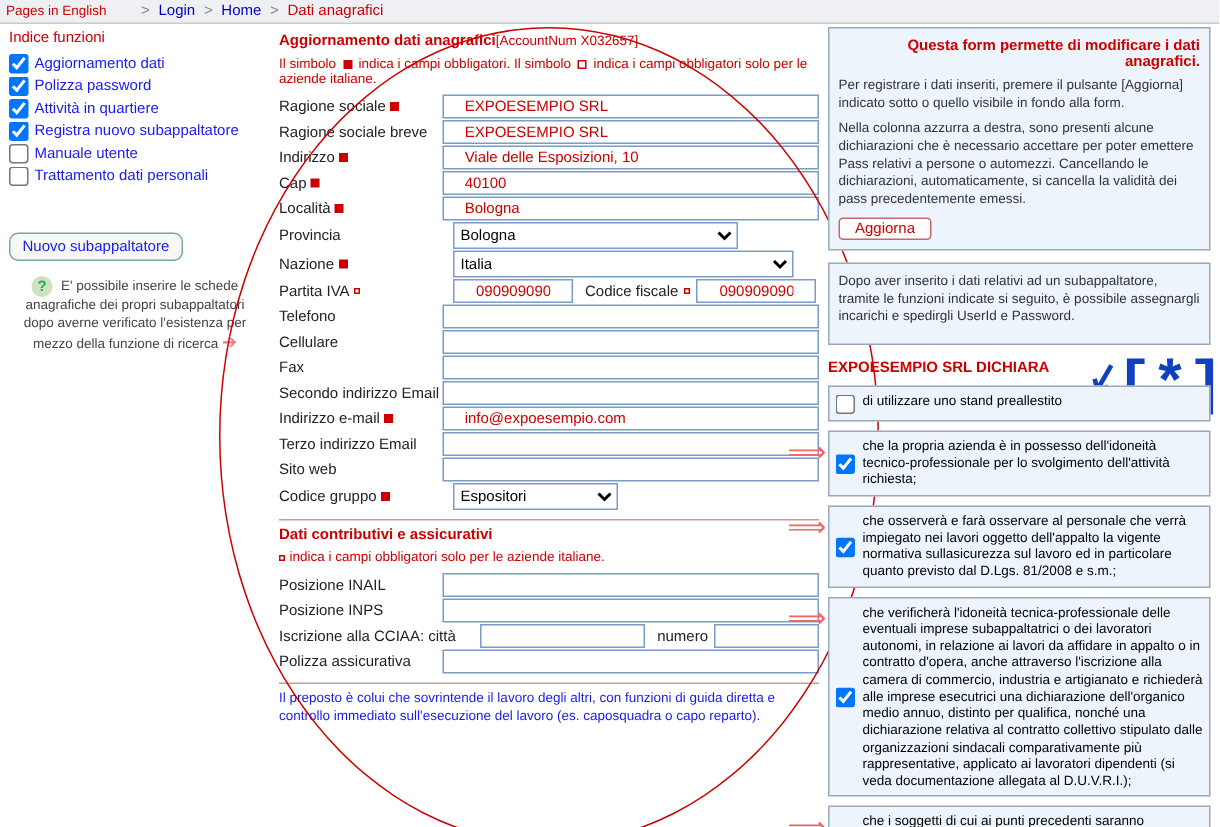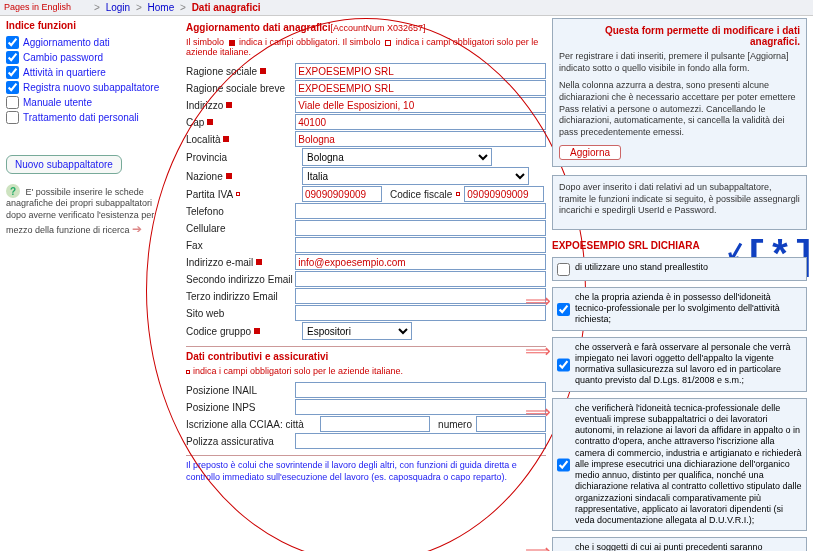--- a/index.html
+++ b/index.html
@@ -3,53 +3,53 @@
 <meta charset="utf-8">
 <style>
 * { box-sizing: border-box; margin: 0; padding: 0; }
 body { font-family: Verdana, Arial, sans-serif; font-size: 10px; background: #fff; color: #000; width: 813px; }
 a { color: #1a0dab; text-decoration: none; }
 
 
 .topbar { background: #eef0f4; padding: 2px 4px; border-bottom: 1px solid #ccc; display: flex; }
 .topbar .breadcrumb a { color: #0000cc; }
 .topbar .breadcrumb .sep { color: #888; margin: 0 3px; }
-.topbar .breadcrumb .cur { color: #cc0000; font-weight: bold; }
+.topbar .breadcrumb .cur { color: #cc0000; font-weight: normal; }
 .topbar .pages-label { color: #cc0000; font-size: 9px; margin-right: 20px; }
 
 
 .layout { display: flex; }
 .sidebar { width: 180px; padding: 4px 6px; }
 .main { flex: 1; padding: 2px 6px 6px 6px; display: flex; gap: 6px; position: relative; }
 .form-col { width: 360px; position: relative; }
 .right-col { flex: 1; }
 
 
-.sidebar h4 { color: #cc0000; font-size: 10px; font-weight: bold; margin-bottom: 4px; }
+.sidebar h4 { color: #cc0000; font-size: 10px; font-weight: normal; margin-bottom: 4px; }
 .sidebar ul { list-style: none; }
 .sidebar li { display: flex; align-items: center; padding: 1px 0; }
 .sidebar li input[type=checkbox] { margin-right: 4px; }
 .sidebar li span { color: #1a1af0; font-size: 10px; }
 .new-sub-btn { margin-top: 30px; border: 1px solid #7a9; border-radius: 6px; padding: 3px 8px; color: #1a1af0; background: #f6f8f6; font-size: 10px; cursor: pointer; display: inline-block; }
-.tip { margin-top: 10px; color: #444; font-size: 9px; line-height: 1.3; }
+.tip { margin-top: 10px; color: #444; font-size: 9px; line-height: 1.3; text-align: center; }
 .tip .q { display: inline-flex; width: 14px; height: 14px; border-radius: 50%; background: #cde3c0; color: #2a6; align-items: center; justify-content: center; font-weight: bold; margin-right: 3px; font-size: 10px; }
 .tip .arrow { color: #d88; font-size: 12px; }
 
 
 .section-title { color: #cc0000; font-weight: bold; font-size: 10px; margin: 4px 0; }
 .section-title .acct { color: #cc0000; font-size: 9px; font-weight: normal; }
 .hint-line { color: #cc0000; font-size: 9px; margin-bottom: 6px; }
 .hint-line .sq { display: inline-block; width: 6px; height: 6px; background: #cc0000; margin: 0 2px; vertical-align: middle; }
 .hint-line .sqo { display: inline-block; width: 6px; height: 6px; background: #fff; border: 1px solid #cc0000; margin: 0 2px; vertical-align: middle; }
 
 .form-row { display: flex; align-items: center; margin: 1px 0; }
 .form-row .lbl { width: 116px; font-size: 10px; color: #222; display: flex; align-items: center; gap: 3px; }
 .form-row .lbl .req { display: inline-block; width: 6px; height: 6px; background: #cc0000; }
 .form-row .lbl .reqo { display: inline-block; width: 4px; height: 4px; background: #fff; border: 1px solid #cc0000; }
-.form-row input[type=text] { border: 1px solid #7a9cc7; height: 16px; padding: 0 2px; font-size: 10px; color: #c00; }
+.form-row input[type=text] { border: 1px solid #7a9cc7; height: 16px; padding: 0 14px; font-size: 10px; color: #c00; }
 .form-row select { border: 1px solid #7a9cc7; height: 18px; font-size: 10px; background: #fff; color: #000; }
 .w-full { width: 266px; }
 .w-half { width: 120px; }
 .inline-lbl { font-size: 10px; margin: 0 4px 0 8px; color: #222; }
 
 .sub-hint { color: #cc0000; font-size: 9px; margin: 4px 0 6px 0; }
 .preposto-desc { color: #1a1af0; font-size: 9px; margin-top: 4px; line-height: 1.3; }
 
 
 .right-box { border: 1px solid #9ab; background: #eef4fb; padding: 6px; margin-bottom: 8px; }
@@ -92,21 +92,21 @@
 
   <div class="sidebar">
     <h4>Indice funzioni</h4>
     <ul>
       <li>
           <input type="checkbox" checked="" style="">
           <span>Aggiornamento dati</span>
         </li>
       <li>
           <input type="checkbox" checked="" style="">
-          <span>Cambio password</span>
+          <span>Polizza password</span>
         </li>
       <li>
           <input type="checkbox" checked="" style="">
           <span>Attività in quartiere</span>
         </li>
       <li>
           <input type="checkbox" checked="" style="">
           <span>Registra nuovo subappaltatore</span>
         </li>
       <li>
@@ -209,30 +209,30 @@
           <input type="text" class="w-full" style="">
         </div>
       <div class="form-row">
           <span class="lbl">
             <span>Fax</span>
           </span>
           <input type="text" class="w-full" style="">
         </div>
       <div class="form-row">
           <span class="lbl">
+            <span>Secondo indirizzo Email</span>
+          </span>
+          <input type="text" class="w-full" style="">
+        </div>
+      <div class="form-row">
+          <span class="lbl">
             <span>Indirizzo e-mail</span>
             <span class="req"></span>
           </span>
           <input type="text" class="w-full" value="info@expoesempio.com" style="">
-        </div>
-      <div class="form-row">
-          <span class="lbl">
-            <span>Secondo indirizzo Email</span>
-          </span>
-          <input type="text" class="w-full" style="">
         </div>
       <div class="form-row">
           <span class="lbl">
             <span>Terzo indirizzo Email</span>
           </span>
           <input type="text" class="w-full" style="">
         </div>
       <div class="form-row">
           <span class="lbl">
             <span>Sito web</span>

